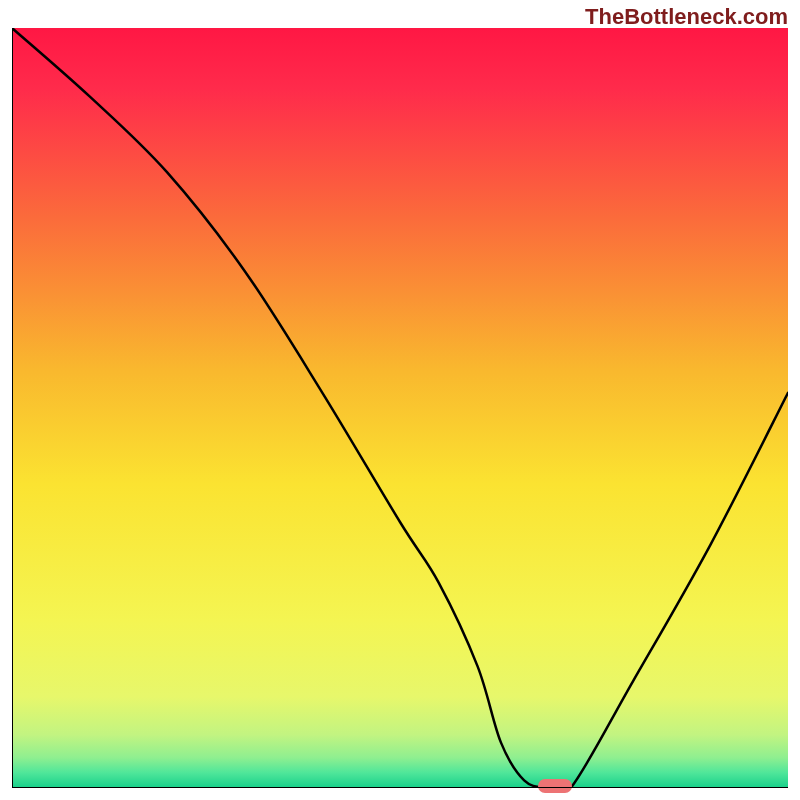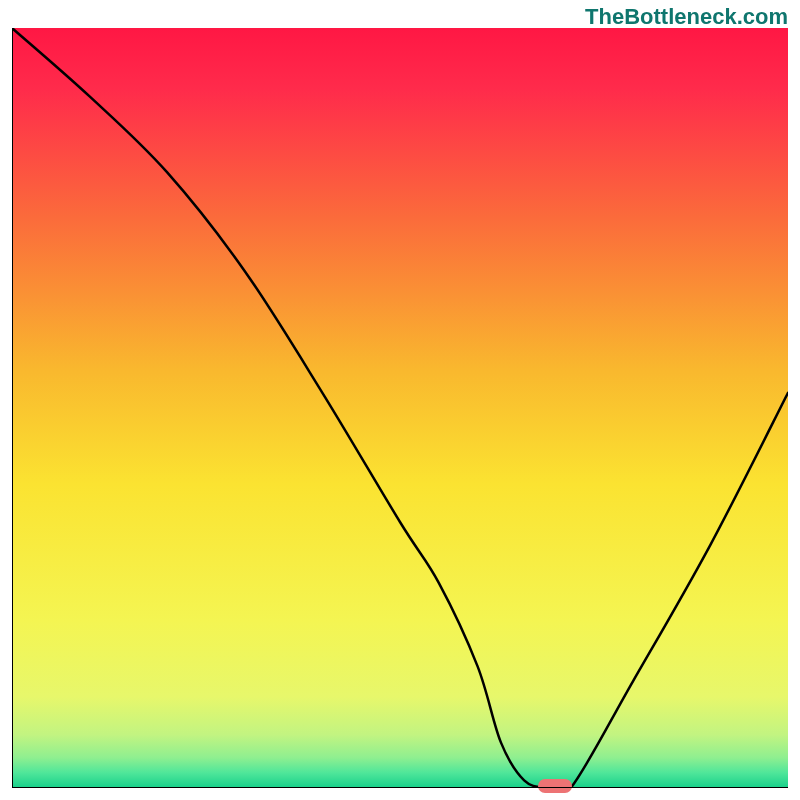--- a/index.html
+++ b/index.html
@@ -8,21 +8,21 @@
     background: #fff;
     width: 800px;
     height: 800px;
     position: relative;
     overflow: hidden;
   }
   .watermark {
     position: absolute;
     top: 4px;
     right: 12px;
-    color: #0f766e;
+    color: #7f1d1d;
     font-family: Arial, sans-serif;
     font-size: 22px;
     font-weight: bold;
     z-index: 10;
   }
   .plot-area {
     position: absolute;
     left: 12px;
     top: 28px;
     width: 776px;

